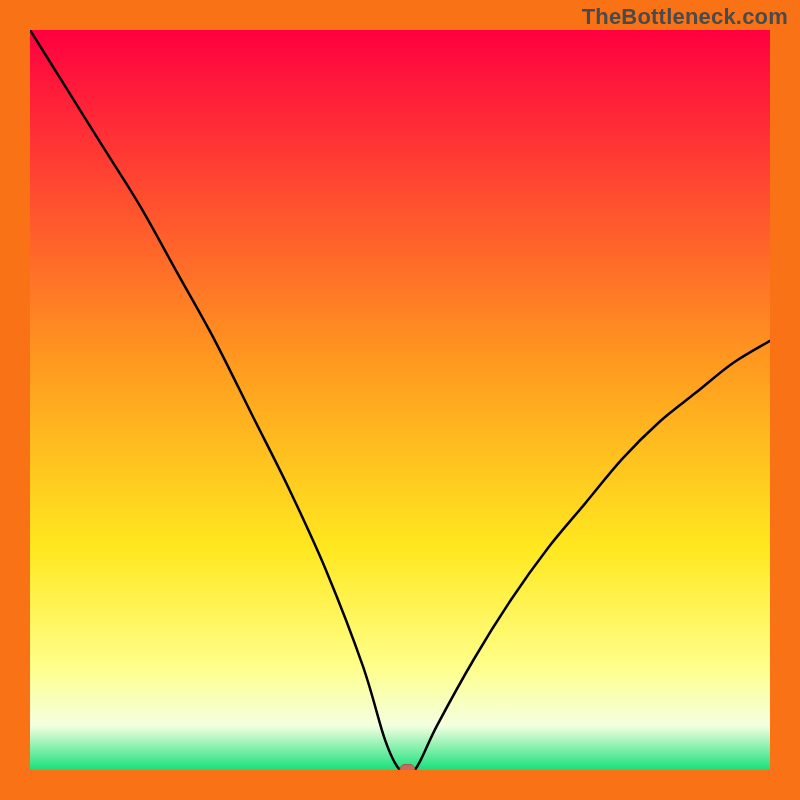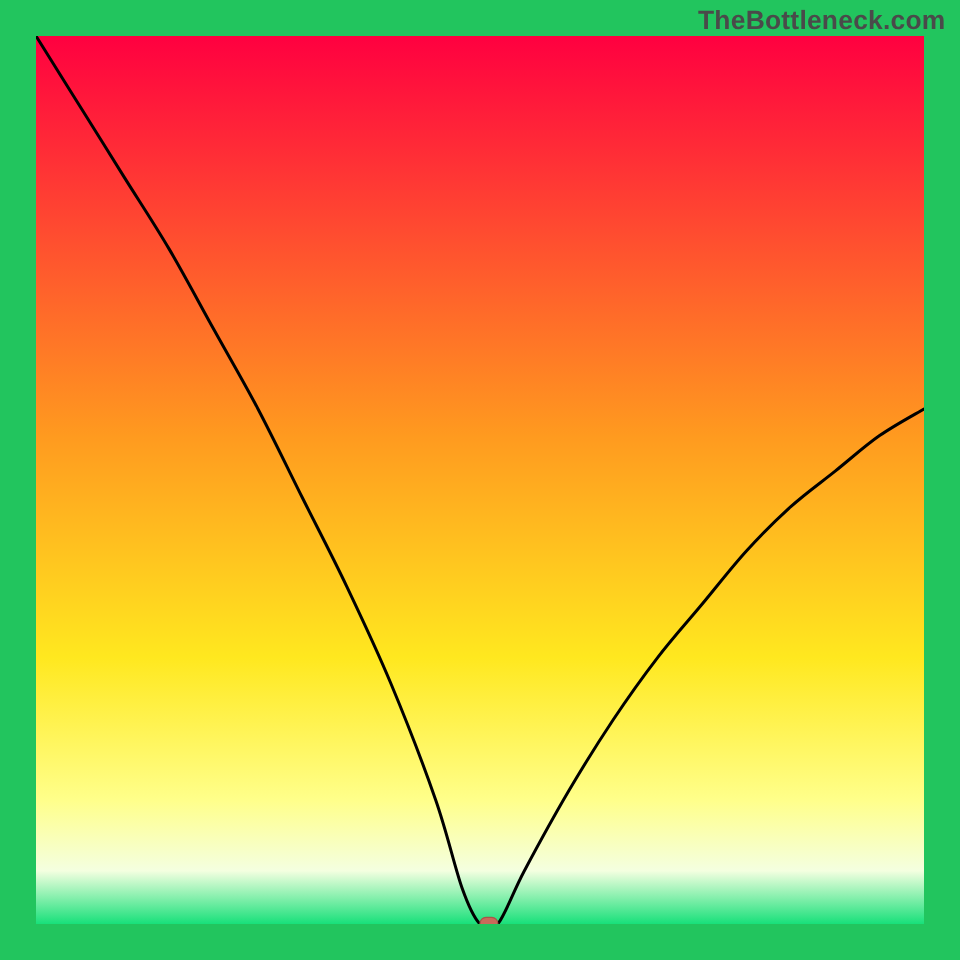--- a/index.html
+++ b/index.html
@@ -8,21 +8,21 @@
     width: 800px;
     height: 800px;
     background: #000;
     font-family: Arial, Helvetica, sans-serif;
     overflow: hidden;
   }
   .frame {
     position: relative;
     width: 800px;
     height: 800px;
-    background: #22c55e;
+    background: #f97316;
   }
   .watermark {
     position: absolute;
     top: 4px;
     right: 12px;
     color: #4a4a4a;
     font-size: 22px;
     font-weight: 600;
     letter-spacing: 0.2px;
     z-index: 5;

